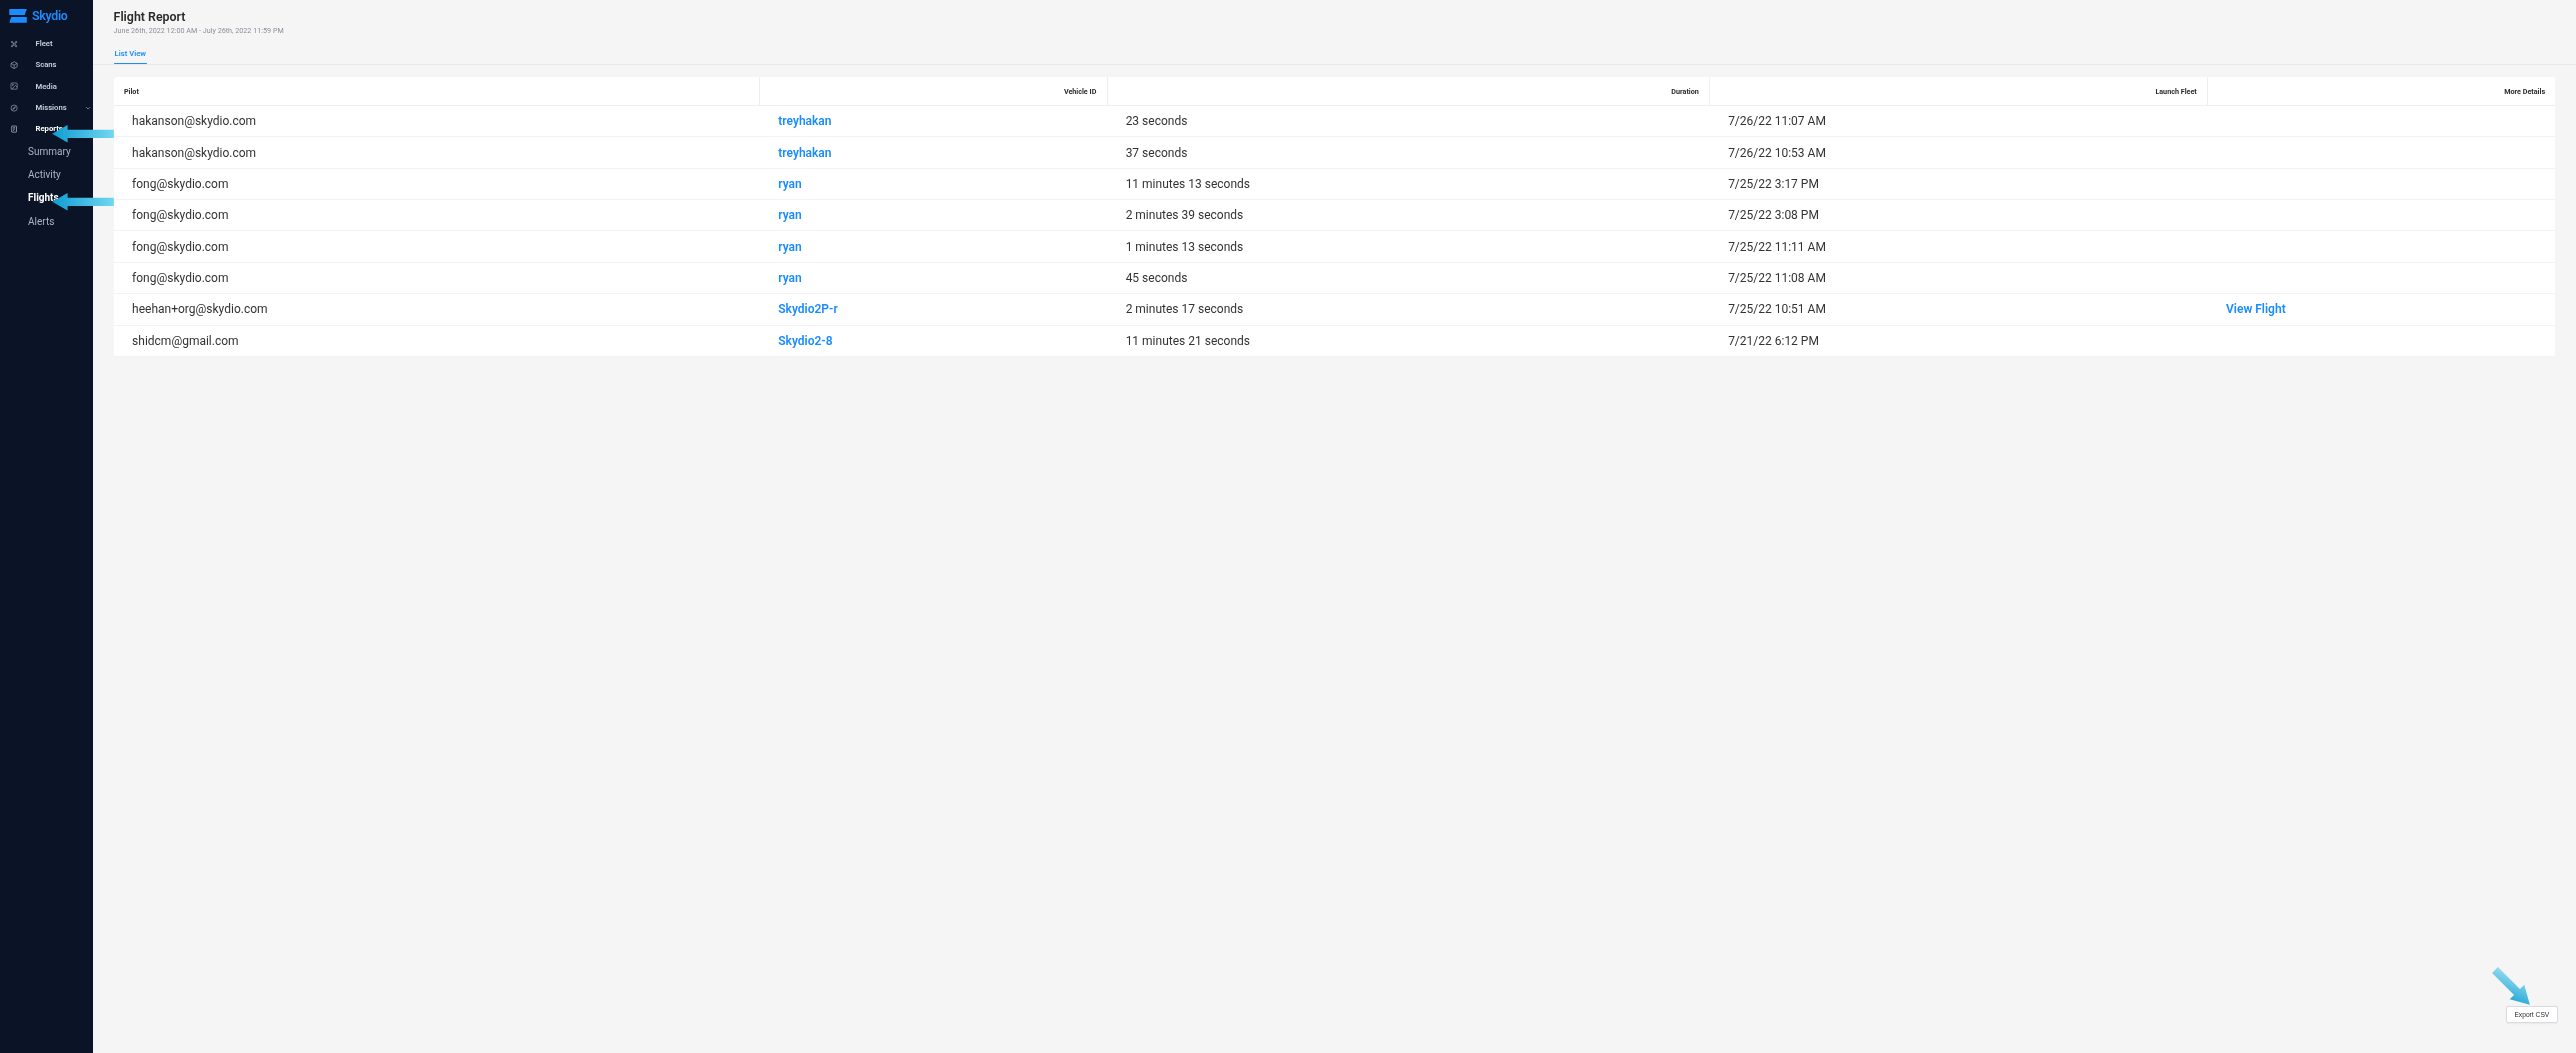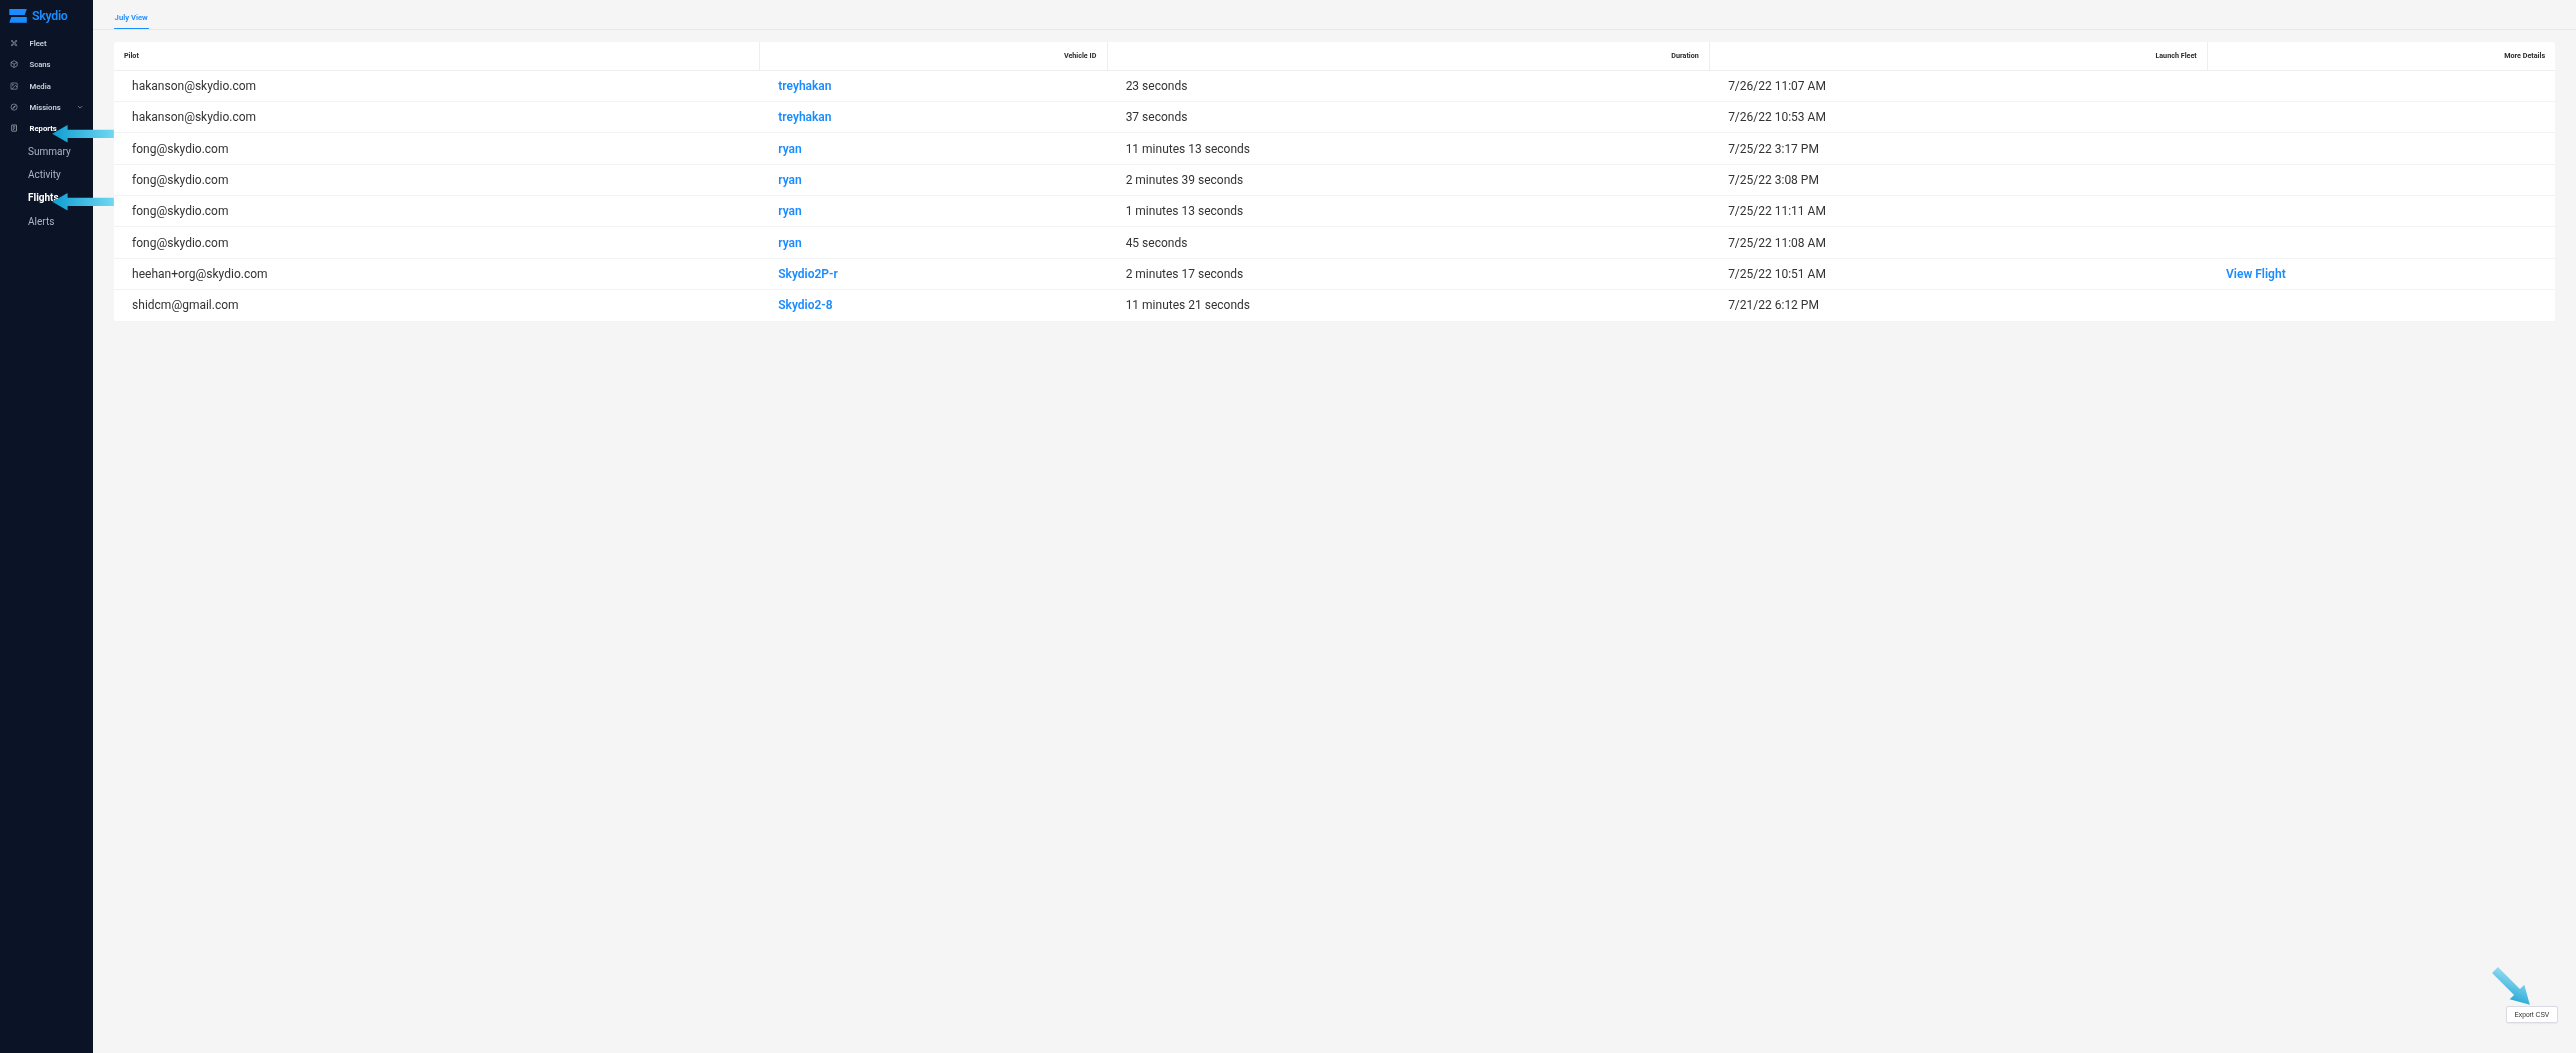--- a/index.html
+++ b/index.html
@@ -26,22 +26,22 @@
     width: 17.5px; height: 14.4px;
     display: flex; flex-direction: column; gap: 1.5px;
   }
   .logo-mark div { background: #1a8cff; height: 6.2px; }
   .logo-mark .top { clip-path: polygon(0 0, 100% 0, 88% 100%, 0 100%); }
   .logo-mark .bot { clip-path: polygon(12% 0, 100% 0, 100% 100%, 0 100%); }
   .logo-text { color: #1a8cff; font-size: 12.4px; font-weight: 600; letter-spacing: -0.3px; }
 
   .nav-item {
     display: flex;
-    align-items: flex-start;
-    gap: 11px;
+    align-items: flex-end;
+    gap: 17px;
     padding: 6.2px 9.3px 6.2px 10.3px;
     font-size: 7.7px;
     color: #a9b4c4;
     cursor: pointer;
     white-space: nowrap;
     position: relative;
   }
   .nav-item.top-level { font-weight: 600; color: #c8d0dc; }
   .nav-item.active { color: #ffffff; font-weight: 700; }
   .nav-item .nav-icon { width: 8.2px; height: 8.2px; display: inline-flex; align-items: center; justify-content: center; }
@@ -250,23 +250,27 @@
       <linearGradient id="g2" x1="100%" y1="0%" x2="0%" y2="0%">
         <stop offset="0%" stop-color="#71d7f2"></stop>
           <stop offset="100%" stop-color="#0d9dd1"></stop>
       </linearGradient>
     </defs>
     <polygon points="0,21 30,4 30,13 120,13 120,29 30,29 30,38" fill="url(#g2)"></polygon>
   </svg>
 </div>
 
 <main class="main">
+  <div class="header">
+    <h1 class="page-title">Flight Report</h1>
+    <div class="date-range">June 26th, 2022 12:00 AM - July 26th, 2022 11:59 PM</div>
+  </div>
 
   <div class="tabs">
-    <div class="tab active">July View</div>
+    <div class="tab active">List View</div>
   </div>
 
   <div class="table-wrap">
     <table class="flight-table">
       <thead>
         <tr>
           <th>Pilot</th>
           <th>Vehicle ID</th>
           <th>Duration</th>
           <th>Launch Fleet</th>

